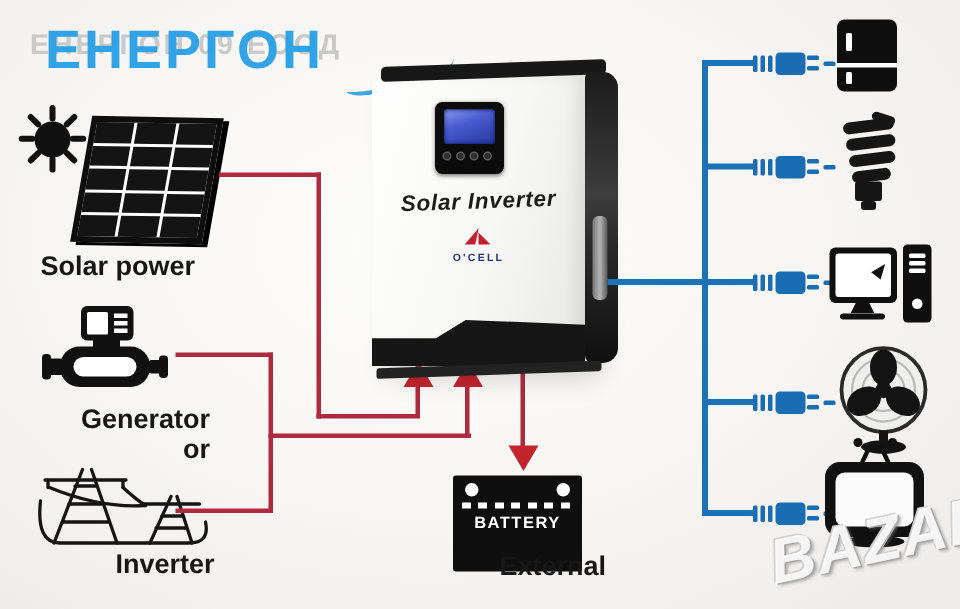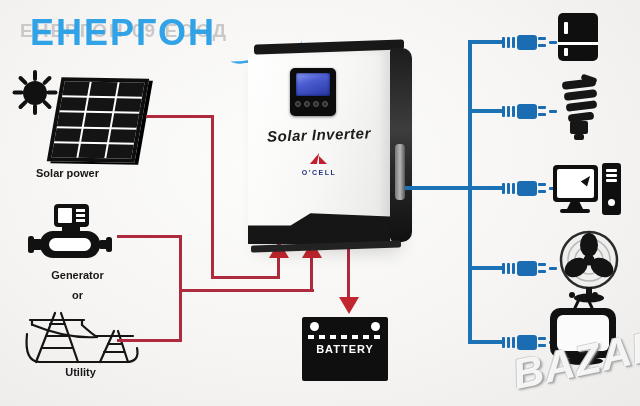--- a/index.html
+++ b/index.html
@@ -10,21 +10,21 @@
   
   .wm-gray{left:20px;top:20px;font-size:19px;font-weight:bold;color:#c9c9c9;letter-spacing:2px;white-space:nowrap;}
   .wm-blue{left:30px;top:12px;font-size:36px;font-weight:bold;color:var(--wm_blue,#29a0e6);letter-spacing:2px;white-space:nowrap;opacity:.96;}
   .wm-swoosh{left:230px;top:44px;width:74px;height:16px;border-bottom:3px solid var(--wm_blue,#29a0e6);
     border-radius:0 0 90% 40%/0 0 26px 8px;transform:rotate(-9deg);opacity:.9;}
   .wm-bazar{left:512px;top:336px;width:150px;font-size:42px;font-weight:bold;font-style:italic;
     color:rgba(255,255,255,.88);transform:rotate(-12deg);letter-spacing:1px;
     text-shadow:1px 1px 0 #a7a7a7,-1px -1px 0 #cfcfcf,2px 2px 2px rgba(120,120,120,.5);}
 
   
-  .lbl{font-size:11px;font-weight:bold;color:#171717;text-align:center;}
+  .lbl{font-size:18px;font-weight:bold;color:#171717;text-align:right;}
 
   
   .rl{background:var(--dc_red,#ae2b3f);}
   .arr-up{width:0;height:0;border-left:10px solid transparent;border-right:10px solid transparent;
     border-bottom:17px solid var(--arrow_red,#c2252e);}
   .arr-down{width:0;height:0;border-left:10px solid transparent;border-right:10px solid transparent;
     border-top:17px solid var(--arrow_red,#c2252e);}
 
   
   .bl{background:var(--ac_blue,#1b72b4);}
@@ -182,21 +182,21 @@
       <path d="M20 44 L50 44 M24 32 L46 32 M28 20 L42 20"></path>
       <path d="M8 16 L62 16 M10 16 l0 5 M60 16 l0 5"></path>
       <path d="M78 58 L92 27 M106 58 L96 27"></path>
       <path d="M82 48 L102 48 M86 40 L99 40"></path>
       <path d="M74 32 L111 32"></path>
       <path d="M11 21 Q45 35 75 33"></path>
       <path d="M60 21 Q70 30 75 33"></path>
       <path d="M5 30 Q2 58 18 58 L104 58 Q118 58 115 44"></path>
     </g>
   </svg>
-  <div class="lbl" style="left:18px;top:366px;width:125px;">Utility</div>
+  <div class="lbl" style="left:18px;top:366px;width:125px;">Inverter</div>
 
   <div class="rl" style="left:146px;top:115px;width:68px;height:3px;"></div>
   <div class="rl" style="left:211px;top:115px;width:3px;height:164px;"></div>
   <div class="rl" style="left:211px;top:276px;width:69px;height:3px;"></div>
   <div class="rl" style="left:277px;top:257px;width:3px;height:21px;"></div>
   <div class="arr-up" style="left:269px;top:241px;"></div>
 
   <div class="rl" style="left:117px;top:235px;width:65px;height:3px;"></div>
   <div class="rl" style="left:179px;top:235px;width:3px;height:107px;"></div>
   <div class="rl" style="left:117px;top:339px;width:65px;height:3px;"></div>
@@ -231,20 +231,21 @@
     <div class="inv-lip"></div>
   </div>
 
   <div class="battery">
     <span class="term" style="left:8px;"></span>
     <span class="term" style="left:69px;"></span>
     <span class="dashes"></span>
     <span class="batt-word">BATTERY</span>
   </div>
   <div class="batt-caption lbl">
+    <div>External</div>
   </div>
 
   <div class="bl" style="left:405px;top:186px;width:67px;height:4px;"></div>
   <div class="bl" style="left:468px;top:40px;width:4px;height:304px;"></div>
   <div class="bl" style="left:468px;top:40px;width:36px;height:4px;"></div>
   <div class="bl" style="left:472px;top:109px;width:32px;height:4px;"></div>
   <div class="bl" style="left:472px;top:186px;width:32px;height:4px;"></div>
   <div class="bl" style="left:472px;top:266px;width:32px;height:4px;"></div>
   <div class="bl" style="left:468px;top:340px;width:36px;height:4px;"></div>
 

